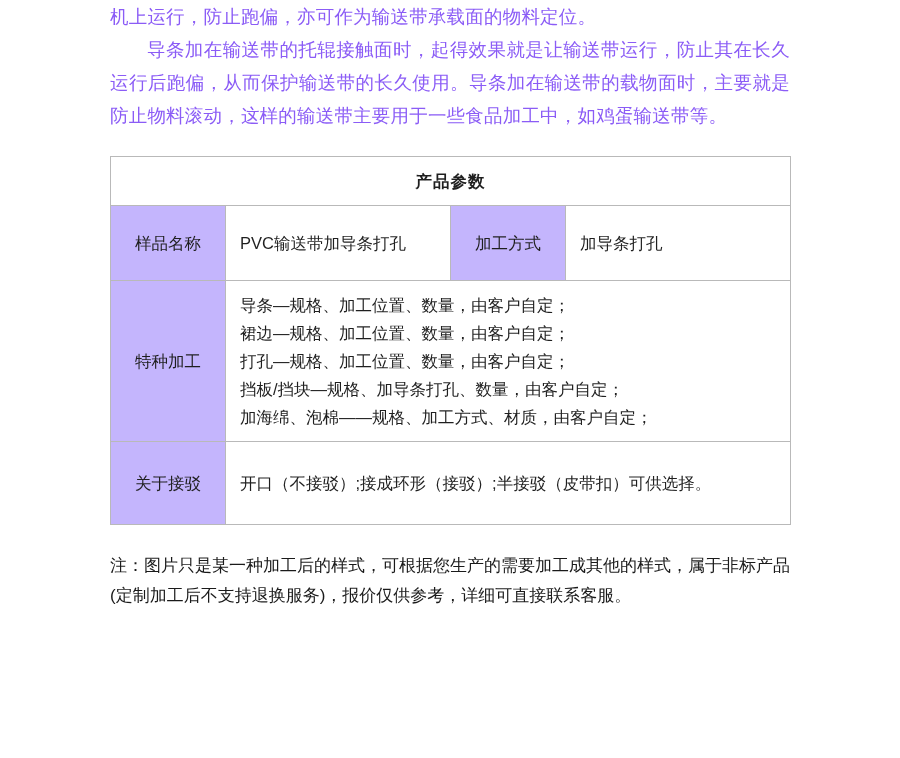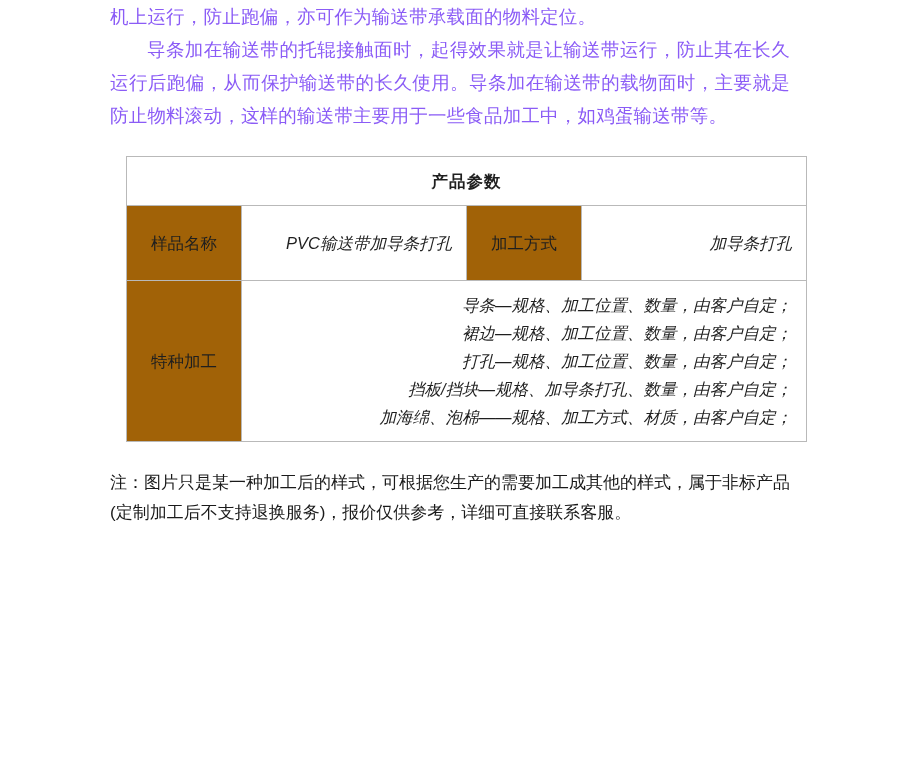--- a/index.html
+++ b/index.html
@@ -37,49 +37,47 @@
   }
   .intro p.indent {
     text-indent: 2em;
   }
   table.params {
     width: 680px;
     border-collapse: collapse;
     table-layout: fixed;
     border: 1px solid #b9b9b9;
     margin-top: 24px;
-    margin-left: 16px;
   }
   table.params td {
     border: 1px solid #b9b9b9;
     font-size: 16.5px;
     color: #1f1f1f;
     padding: 10px 14px;
     vertical-align: middle;
     line-height: 28px;
   }
   td.title-cell {
     text-align: center;
     font-size: 21px;
     font-weight: bold;
     color: #111111;
     padding: 18px 0;
     letter-spacing: 1px;
   }
   td.label {
-    background: #a16207;
+    background: #c4b5fd;
     text-align: center;
     font-weight: normal;
     color: #1f1f1f;
     width: 115px;
   }
   td.value {
     background: #ffffff;
-    text-align: right;
-    font-style: italic;
+    text-align: left;
   }
   td.tall {
     height: 54px;
   }
   td.app-range-label, td.app-range-value {
     height: 62px;
   }
   .multiline {
     line-height: 30px;
   }
@@ -124,18 +122,22 @@
       <tr>
         <td class="label">特种加工</td>
         <td class="value multiline" colspan="3">
           <div>导条—规格、加工位置、数量，由客户自定；</div>
           <div>裙边—规格、加工位置、数量，由客户自定；</div>
           <div>打孔—规格、加工位置、数量，由客户自定；</div>
           <div>挡板/挡块—规格、加导条打孔、数量，由客户自定；</div>
           <div>加海绵、泡棉——规格、加工方式、材质，由客户自定；</div>
         </td>
       </tr>
+      <tr>
+        <td class="label app-range-label">关于接驳</td>
+        <td class="value app-range-value" colspan="3">开口（不接驳）;接成环形（接驳）;半接驳（皮带扣）可供选择。</td>
+      </tr>
     </tbody>
   </table>
 
   <div class="note">注：图片只是某一种加工后的样式，可根据您生产的需要加工成其他的样式，属于非标产品(定制加工后不支持退换服务)，报价仅供参考，详细可直接联系客服。</div>
 
 </div>
 
 </body></html>

